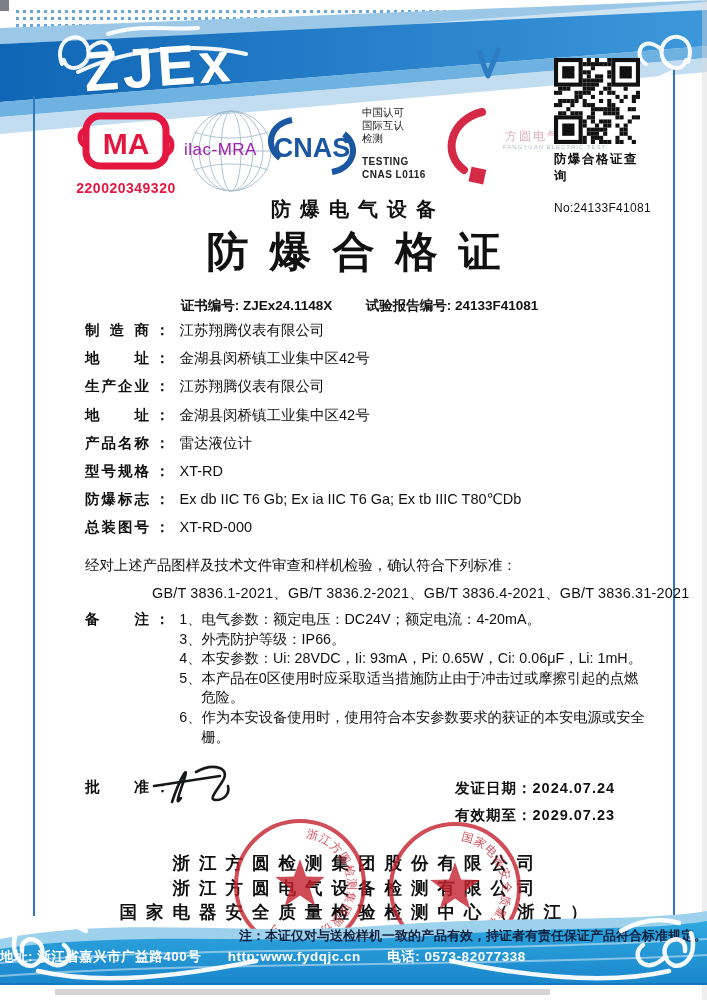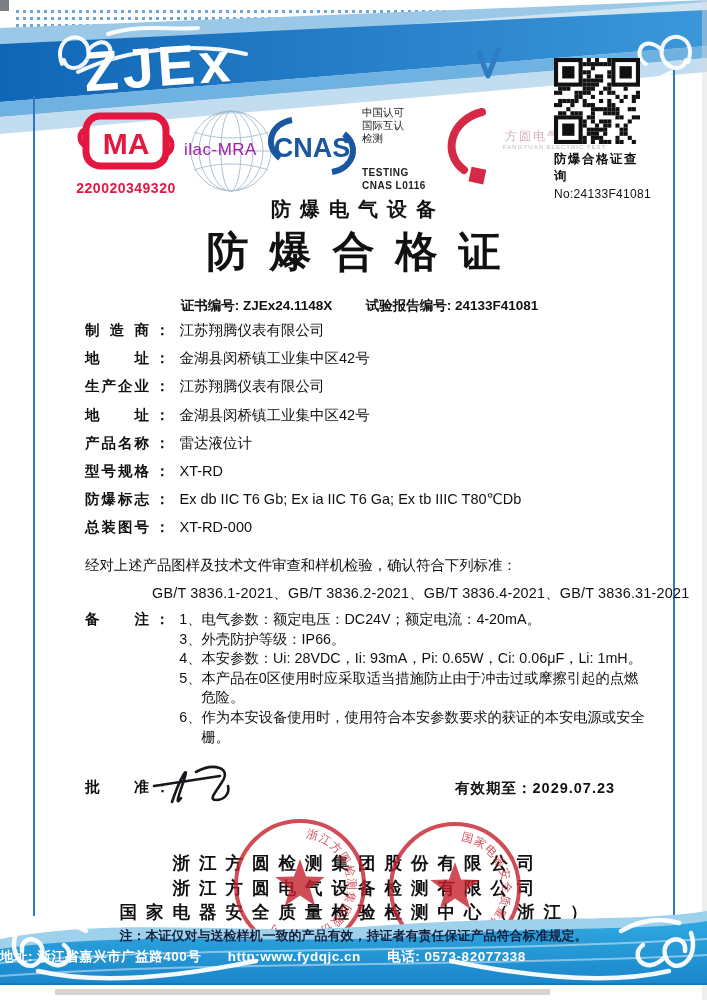--- a/index.html
+++ b/index.html
@@ -28,21 +28,21 @@
   .ilac-text{left:184px;top:140px;width:94px;text-align:left;color:#a21caf;
              font-weight:normal;font-size:17px;letter-spacing:.5px;}
   .cnas{left:262px;top:112px;}
   .cnas-col{left:362px;top:106px;font-size:10.5px;line-height:13px;color:#222;}
   .cnas-col .b{font-weight:bold;font-size:10px;letter-spacing:.5px;}
   .fy{left:430px;top:106px;}
   .fy-txt{left:505px;top:128px;color:rgba(205,150,160,.75);font-size:12px;letter-spacing:2px;}
   .fy-sub{left:503px;top:144px;color:rgba(160,170,185,.8);font-size:6px;letter-spacing:1px;}
   .qr-wrap{left:554px;top:58px;width:96px;text-align:left;}
   .qr-cap{font-weight:bold;font-size:12.5px;letter-spacing:1.5px;margin-top:3px;}
-  .qr-num{font-size:12px;margin-top:2px;letter-spacing:.3px;}
+  .qr-num{font-size:12px;margin-top:16px;letter-spacing:.3px;}
   
   .cat-title{left:0;right:0;top:196px;text-align:center;font-size:20px;font-weight:bold;
              letter-spacing:9px;text-indent:9px;}
   .main-title{left:0;right:0;top:224px;text-align:center;font-size:42px;font-weight:bold;
               letter-spacing:21px;text-indent:21px;}
   .cert-line{left:0;right:0;top:297px;text-align:center;font-size:13.5px;font-weight:bold;margin-left:12px;}
   .cert-line .gap{display:inline-block;width:26px;}
   
   .fields{left:85px;top:321px;width:560px;font-size:14.5px;}
   .frow{height:28.2px;display:flex;align-items:baseline;}
@@ -55,21 +55,21 @@
   .ritem{padding-left:22px;text-indent:-22px;}
   
   .approve{left:85px;top:778px;font-size:15px;font-weight:bold;display:flex;align-items:baseline;}
   .sig{left:150px;top:756px;}
   .dates{left:455px;top:775px;font-size:14.5px;font-weight:bold;line-height:27px;letter-spacing:1px;}
   
   .companies{left:0;right:0;top:851px;text-align:center;font-size:17.5px;font-weight:bold;
              letter-spacing:9px;text-indent:9px;line-height:24.5px;z-index:3;}
   .stamps{left:0;top:0;z-index:4;pointer-events:none;}
   
-  .note-line{left:0;right:0;top:927px;text-align:center;font-size:13px;font-weight:bold;
+  .note-line{left:0;right:0;top:927px;text-align:right;font-size:13px;font-weight:bold;
              color:#10203f;z-index:6;}
   .band{left:0;top:903px;z-index:5;}
   .footer-text{left:0;right:0;top:948px;text-align:left;color:#fff;font-size:13.5px;
                font-weight:bold;z-index:7;letter-spacing:.5px;}
   .footer-text .gap{display:inline-block;width:18px;}
   .flour{z-index:8;pointer-events:none;}
 </style>
 </head>
 <body>
 
@@ -144,21 +144,21 @@
   <g fill="none" stroke="#1a57a0" stroke-width="6">
     <path d="M30,8 C8,12 2,34 18,46"></path>
     <path d="M70,60 C92,56 98,34 82,22"></path>
   </g>
   <text x="50" y="45" text-anchor="middle" font-size="27" font-weight="bold" fill="#1a57a0">CNAS</text>
 </svg>
 <div class="abs cnas-col">
   <div>中国认可</div>
   <div>国际互认</div>
   <div>检测</div>
-  <div class="b" style="margin-top:21px">TESTING</div>
+  <div class="b" style="margin-top:10px">TESTING</div>
   <div class="b">CNAS L0116</div>
 </div>
 
 <svg class="abs fy" width="80" height="90" viewBox="0 0 80 90">
   <path d="M52,6 C20,14 12,48 34,64" fill="none" stroke="#d42a45" stroke-width="8" stroke-linecap="round"></path>
   <rect x="40" y="62" width="15" height="15" fill="#d42a45" transform="rotate(12 47 69)"></rect>
 </svg>
 <div class="abs fy-txt">方圆电气检测</div>
 <div class="abs fy-sub">FANGYUAN ELECTRIC TEST</div>
 
@@ -391,20 +391,21 @@
   <span class="fcolon">：</span>
 </div>
 <svg class="abs sig" width="110" height="58" viewBox="0 0 110 58">
   <g fill="none" stroke="#17181c" stroke-width="2.6" stroke-linecap="round">
     <path d="M22,46 C30,22 40,6 34,24 C30,36 24,52 31,42"></path>
     <path d="M4,30 L70,20"></path>
     <path d="M46,16 C64,6 82,12 72,26 C66,36 58,44 66,44 C74,44 80,38 78,30"></path>
   </g>
 </svg>
 <div class="abs dates">
+  <div>发证日期：2024.07.24</div>
   <div>有效期至：2029.07.23</div>
 </div>
 
 <div class="abs companies">
   <div>浙江方圆检测集团股份有限公司</div>
   <div>浙江方圆电气设备检测有限公司</div>
   <div>国家电器安全质量检验检测中心（浙江）</div>
 </div>
 
 <svg class="abs stamps" width="707" height="1000" viewBox="0 0 707 1000">

